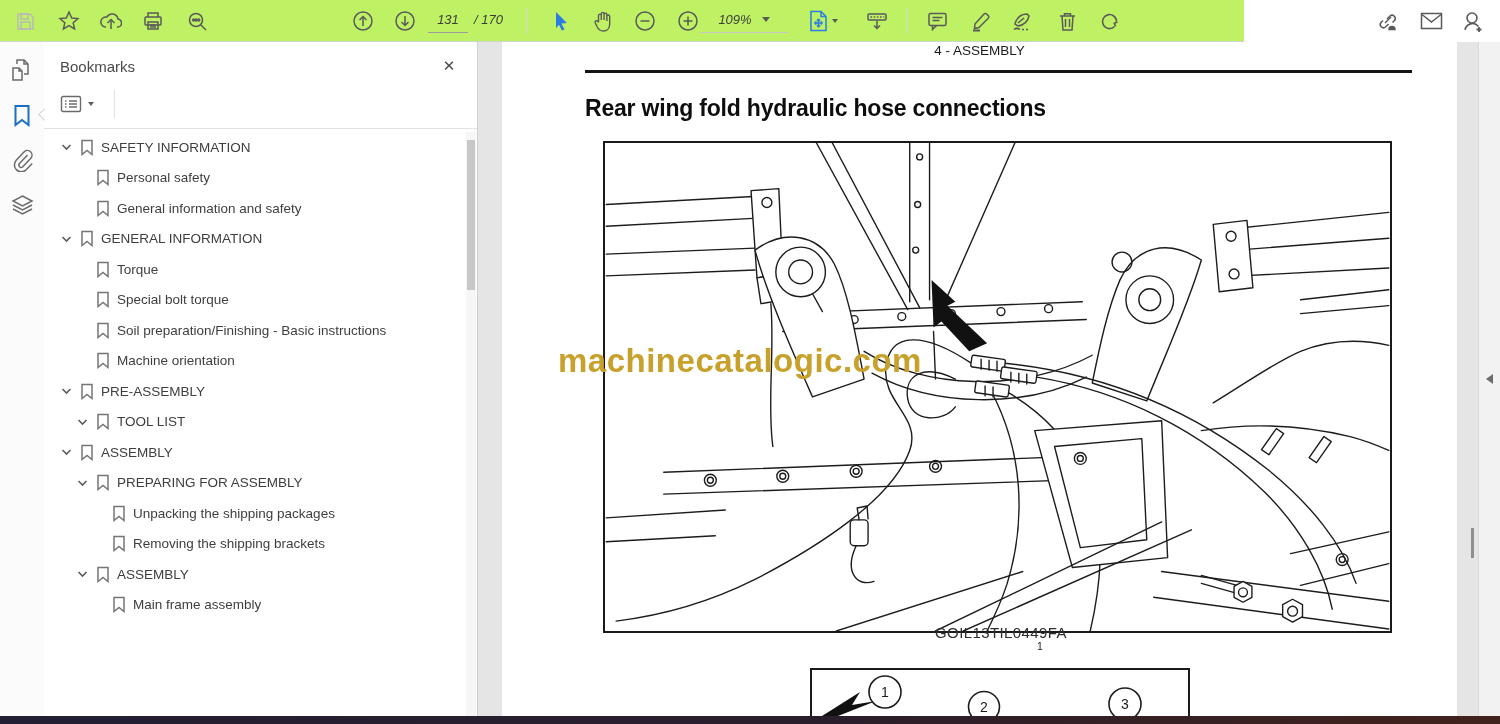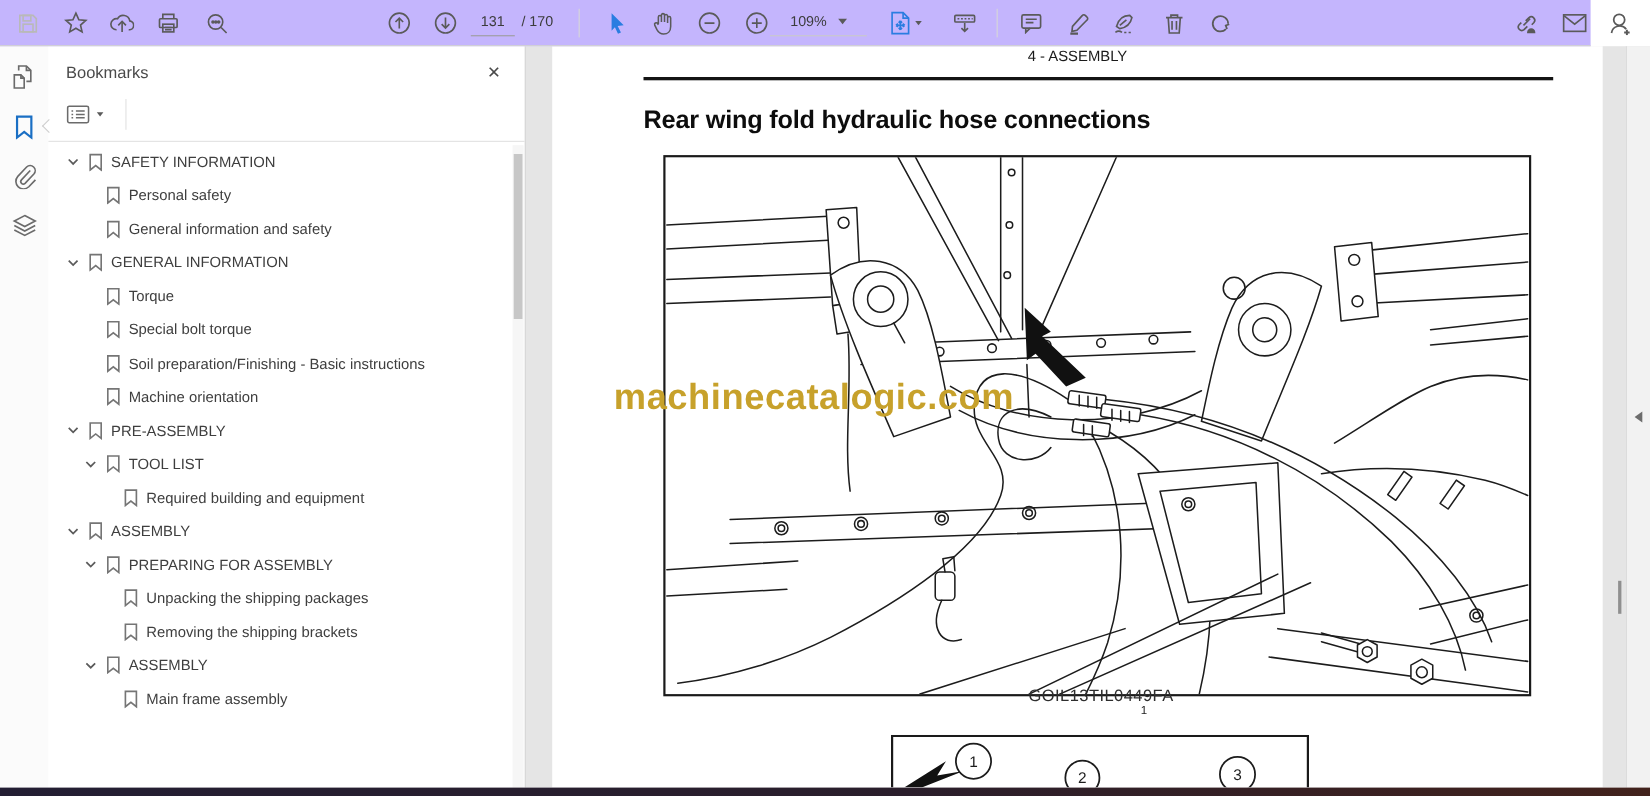--- a/index.html
+++ b/index.html
@@ -1,22 +1,22 @@
 <!DOCTYPE html>
 <html><head>
 <meta charset="utf-8">
 <style>
   * { box-sizing: border-box; margin: 0; padding: 0; }
   html,body { width:1500px; height:724px; overflow:hidden; background:#fff;
               font-family:"Liberation Sans", sans-serif; }
   .stage { position:relative; width:1500px; height:724px; background:#fff; }
 
   
-  .toolbar { position:absolute; top:0; left:0; width:1446px; height:42px;
-             background:#c4b5fd; border-bottom:1px solid #d2d2d2; z-index:30; }
+  .toolbar { position:absolute; top:0; left:0; width:1244px; height:42px;
+             background:#bef264; border-bottom:1px solid #d2d2d2; z-index:30;font-style:italic; }
   .tbtn { position:absolute; top:4px; width:38px; height:34px;
           display:flex; align-items:center; justify-content:center;
           color:#5a5a5a; border-radius:3px; }
   .tbtn svg { display:block; }
   .tdiv { position:absolute; top:8px; width:1px; height:26px; background:#d7d7d7; }
   .page-box { position:absolute; top:7px; left:428px; width:40px; height:26px;
               border-bottom:1px solid #9c9c9c; text-align:center;
               font-size:13px; color:#3c3c3c; line-height:26px; }
   .page-total { position:absolute; top:7px; left:474px; height:26px;
                 font-size:13px; color:#3c3c3c; line-height:26px;text-align:center; }
@@ -388,28 +388,20 @@
               <path d="M1.5 2 L5.5 6 L9.5 2"></path>
             </svg>
           </span>
           <span class="bmico">
             <svg width="14" height="17" viewBox="0 0 14 17" fill="none" stroke="#757575" stroke-width="1.5">
               <path d="M2 1.5 h10 v14 l-5-4 -5 4 Z"></path>
             </svg>
           </span>
           <span class="lbl">TOOL LIST</span>
         </div>
-        <div class="brow" style="padding-left: 64px;">
-          <span class="bmico">
-            <svg width="14" height="17" viewBox="0 0 14 17" fill="none" stroke="#757575" stroke-width="1.5">
-              <path d="M2 1.5 h10 v14 l-5-4 -5 4 Z"></path>
-            </svg>
-          </span>
-          <span class="lbl">Required building and equipment</span>
-        </div>
         <div class="brow" style="padding-left: 12px;">
           <span class="chev">
             <svg width="11" height="8" viewBox="0 0 11 8" fill="none" stroke="#5b5b5b" stroke-width="1.6">
               <path d="M1.5 2 L5.5 6 L9.5 2"></path>
             </svg>
           </span>
           <span class="bmico">
             <svg width="14" height="17" viewBox="0 0 14 17" fill="none" stroke="#757575" stroke-width="1.5">
               <path d="M2 1.5 h10 v14 l-5-4 -5 4 Z"></path>
             </svg>

